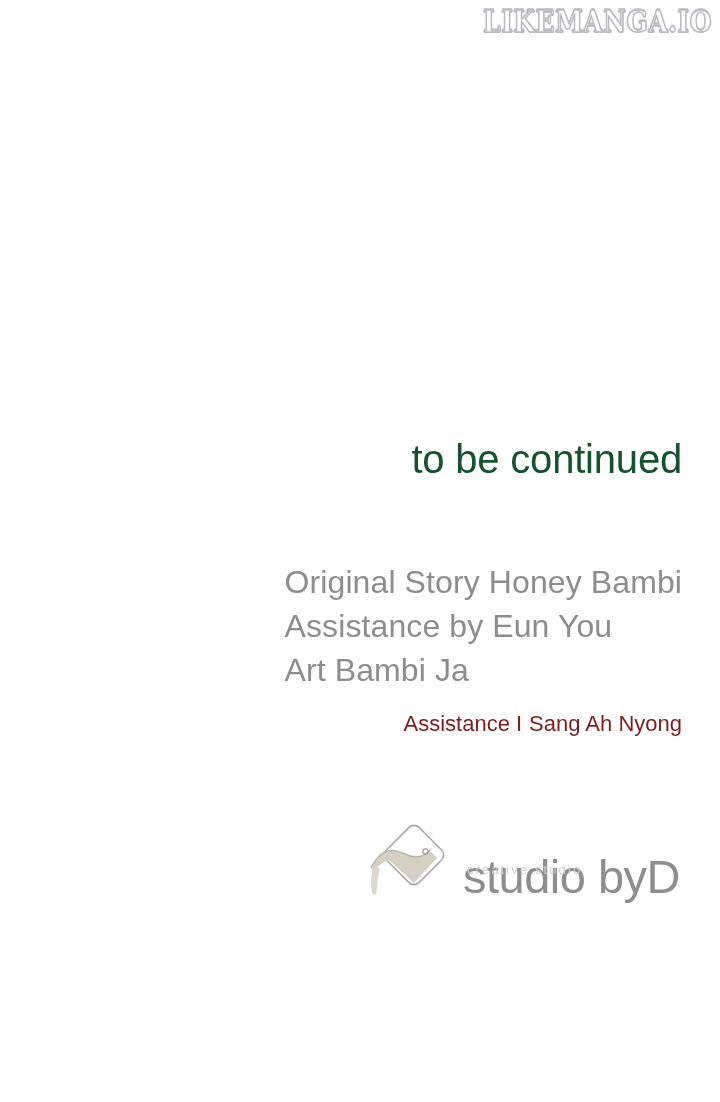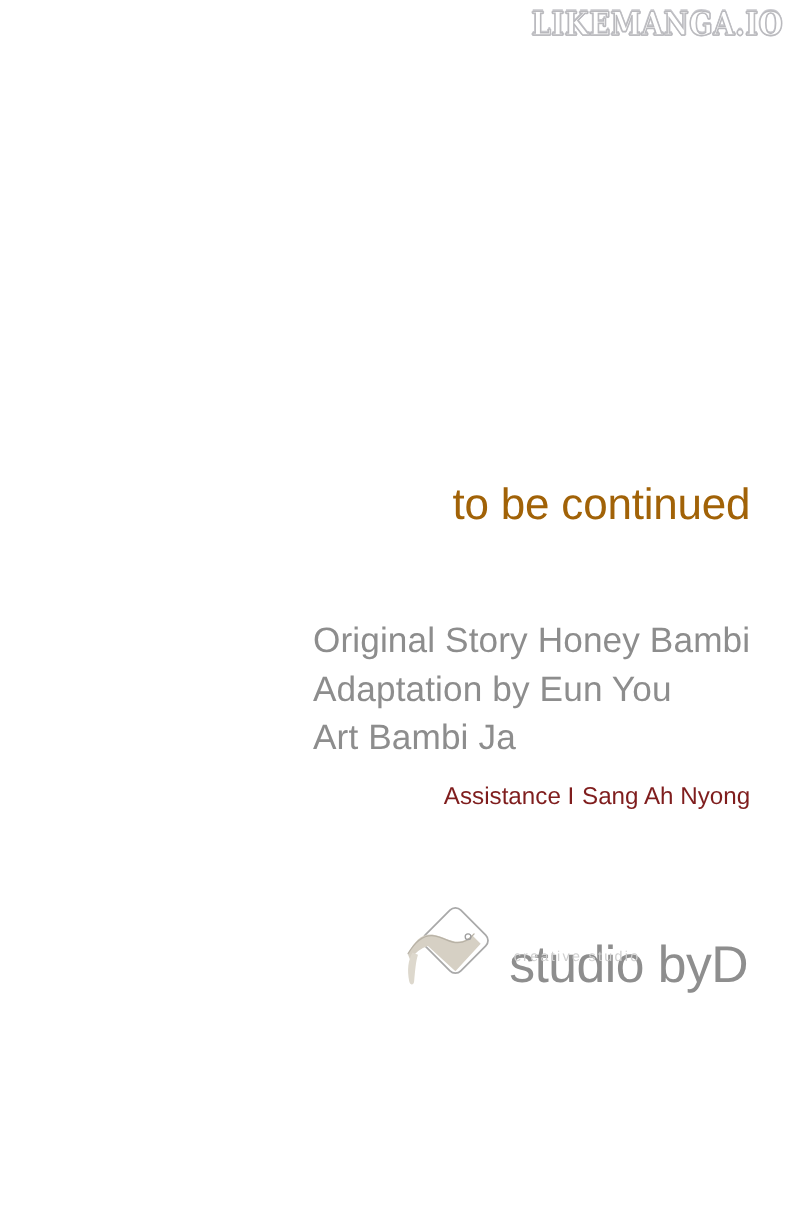--- a/index.html
+++ b/index.html
@@ -50,21 +50,21 @@
   }
 
   
   .tbc {
     position: absolute;
     top: 437px;
     right: 38px;
     font-size: 40px;
     font-weight: 400;
     letter-spacing: -0.2px;
-    color: #a16207;
+    color: #14532d;
     white-space: nowrap;
     text-align: right;
   }
 
   
   .credits {
     position: absolute;
     top: 560px;
     right: 38px;
     text-align: left;
@@ -155,21 +155,21 @@
     <div class="watermark-text">LIKEMANGA.IO</div>
   </div>
 
   <div class="tbc">to be continued</div>
 
   <div class="credits">
     <div class="credit-line">
       <span>Original Story</span><span class="gap"></span><span>Honey Bambi</span>
     </div>
     <div class="credit-line">
-      <span>Adaptation by</span><span class="gap"></span><span>Eun You</span>
+      <span>Assistance by</span><span class="gap"></span><span>Eun You</span>
     </div>
     <div class="credit-line">
       <span>Art</span><span class="gap"></span><span>Bambi Ja</span>
     </div>
   </div>
 
   <div class="assistance">
     <span>Assistance I</span><span class="gap"></span><span>Sang Ah  Nyong</span>
   </div>
 

